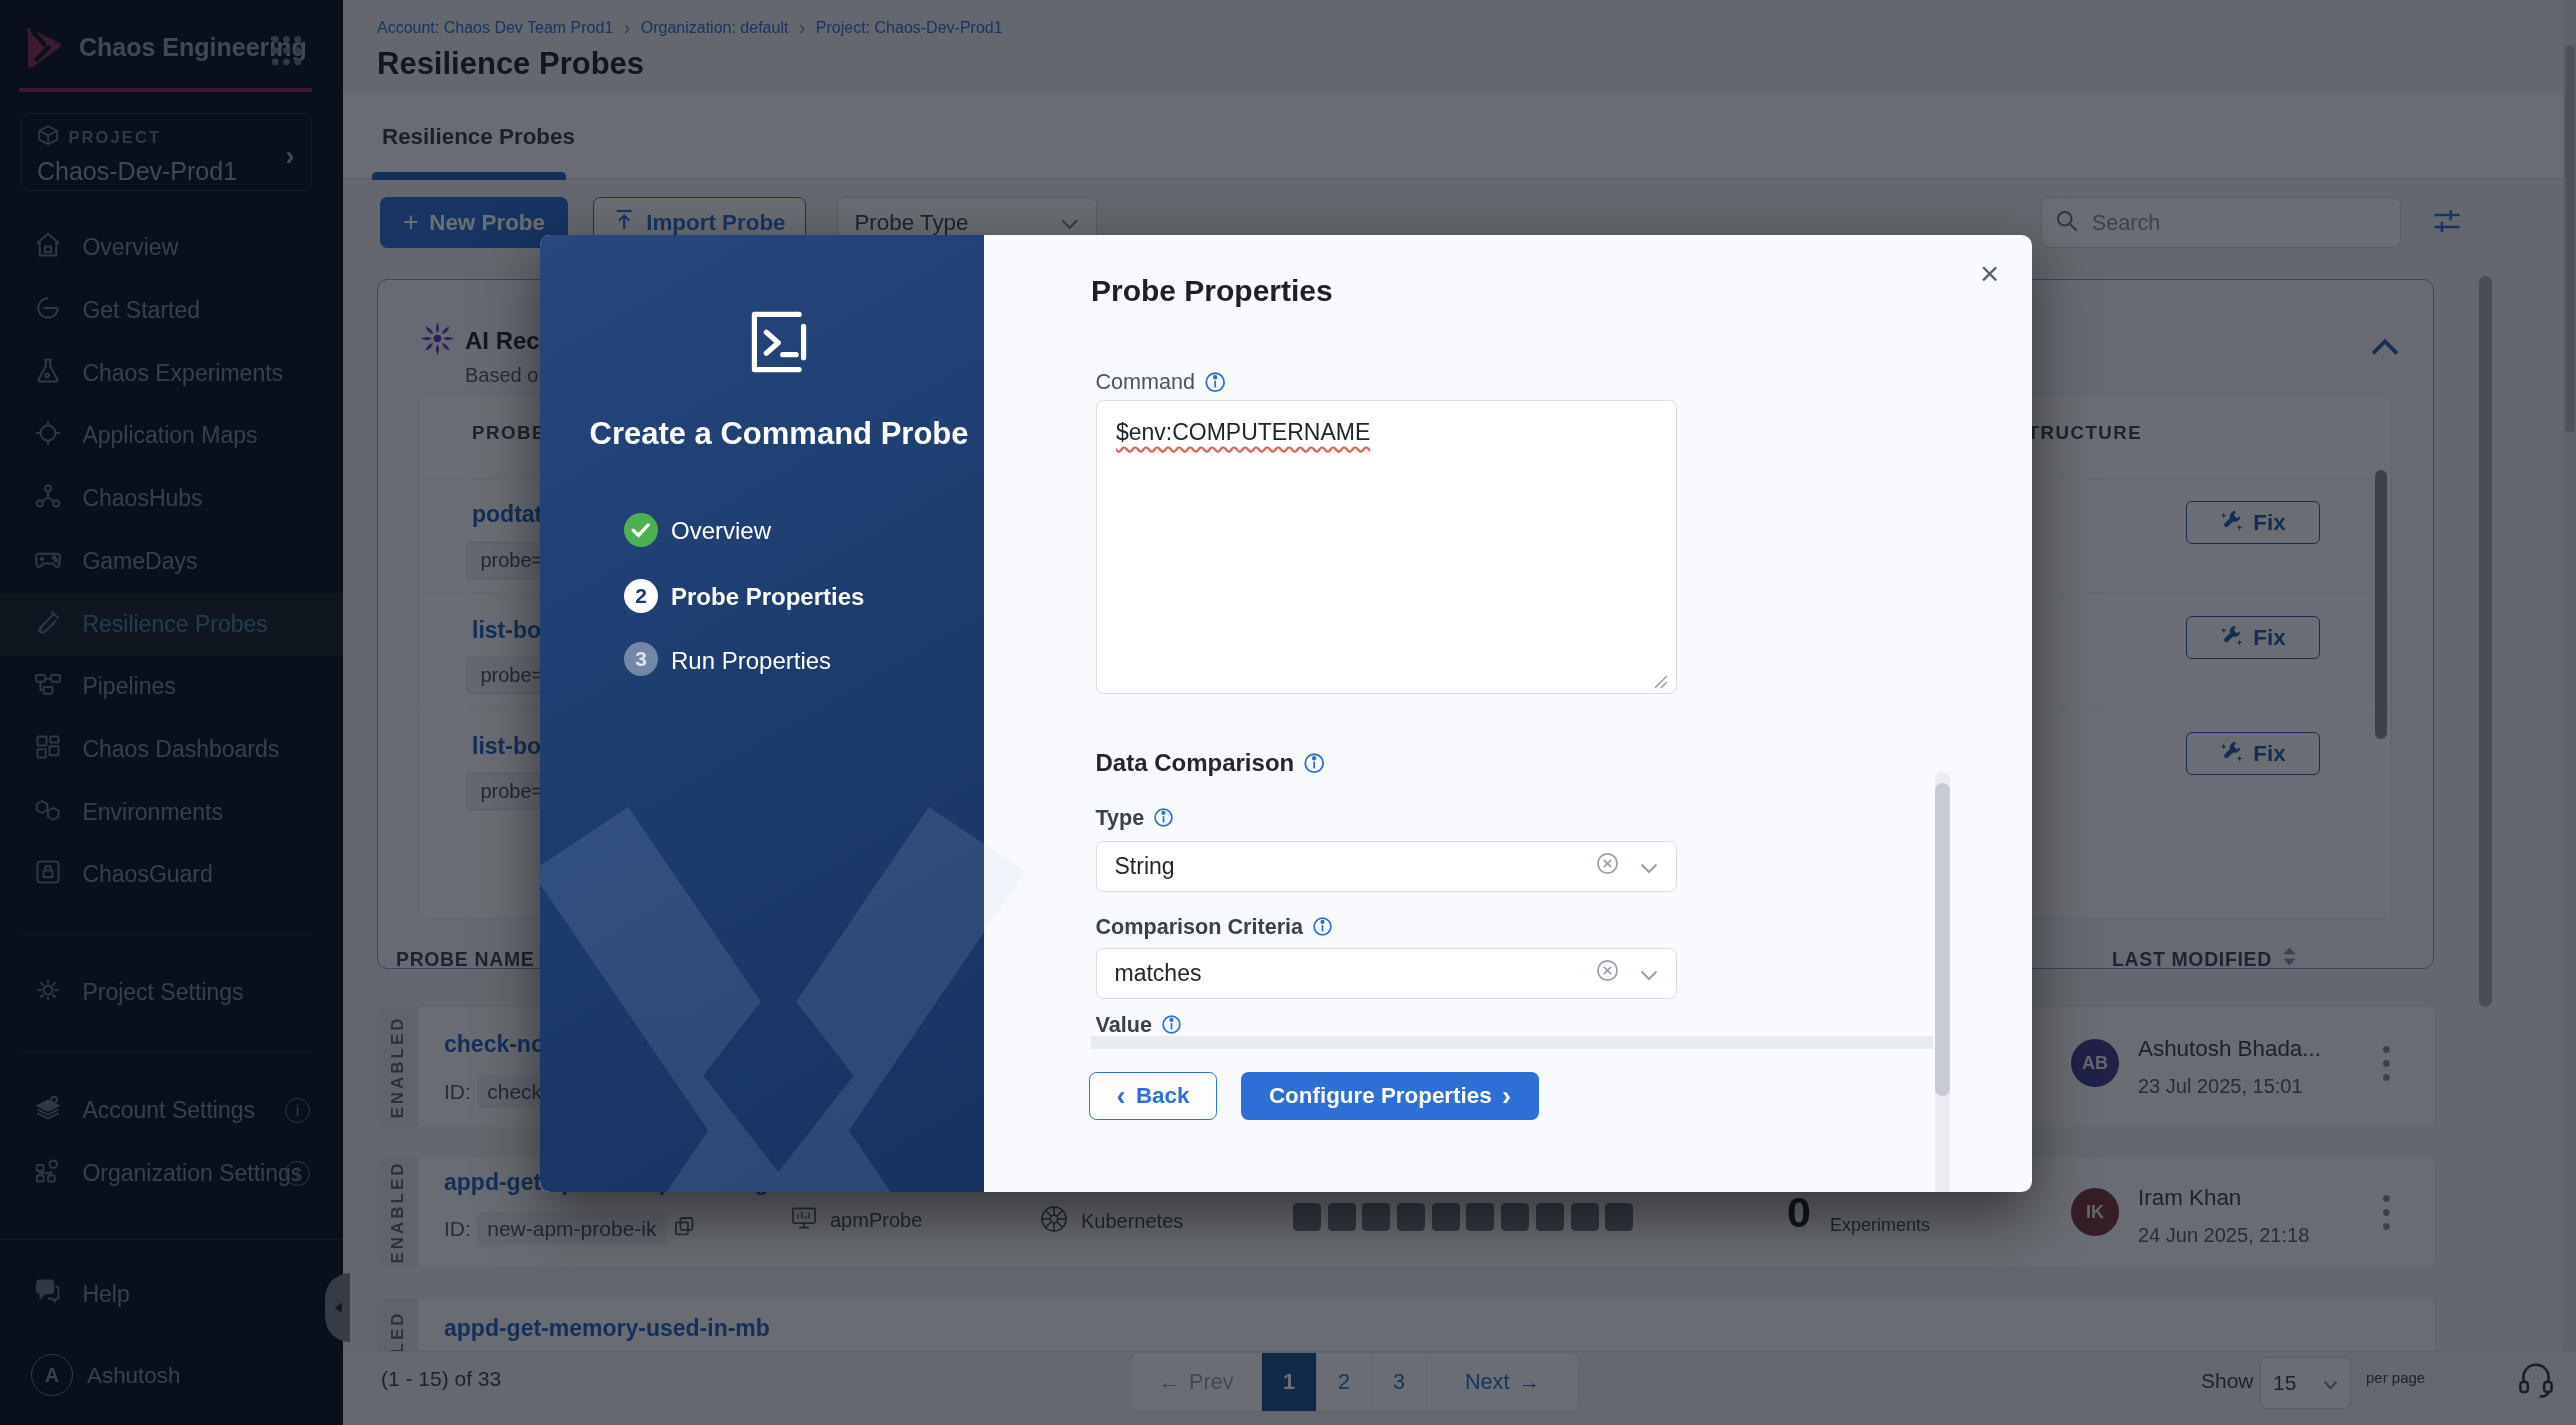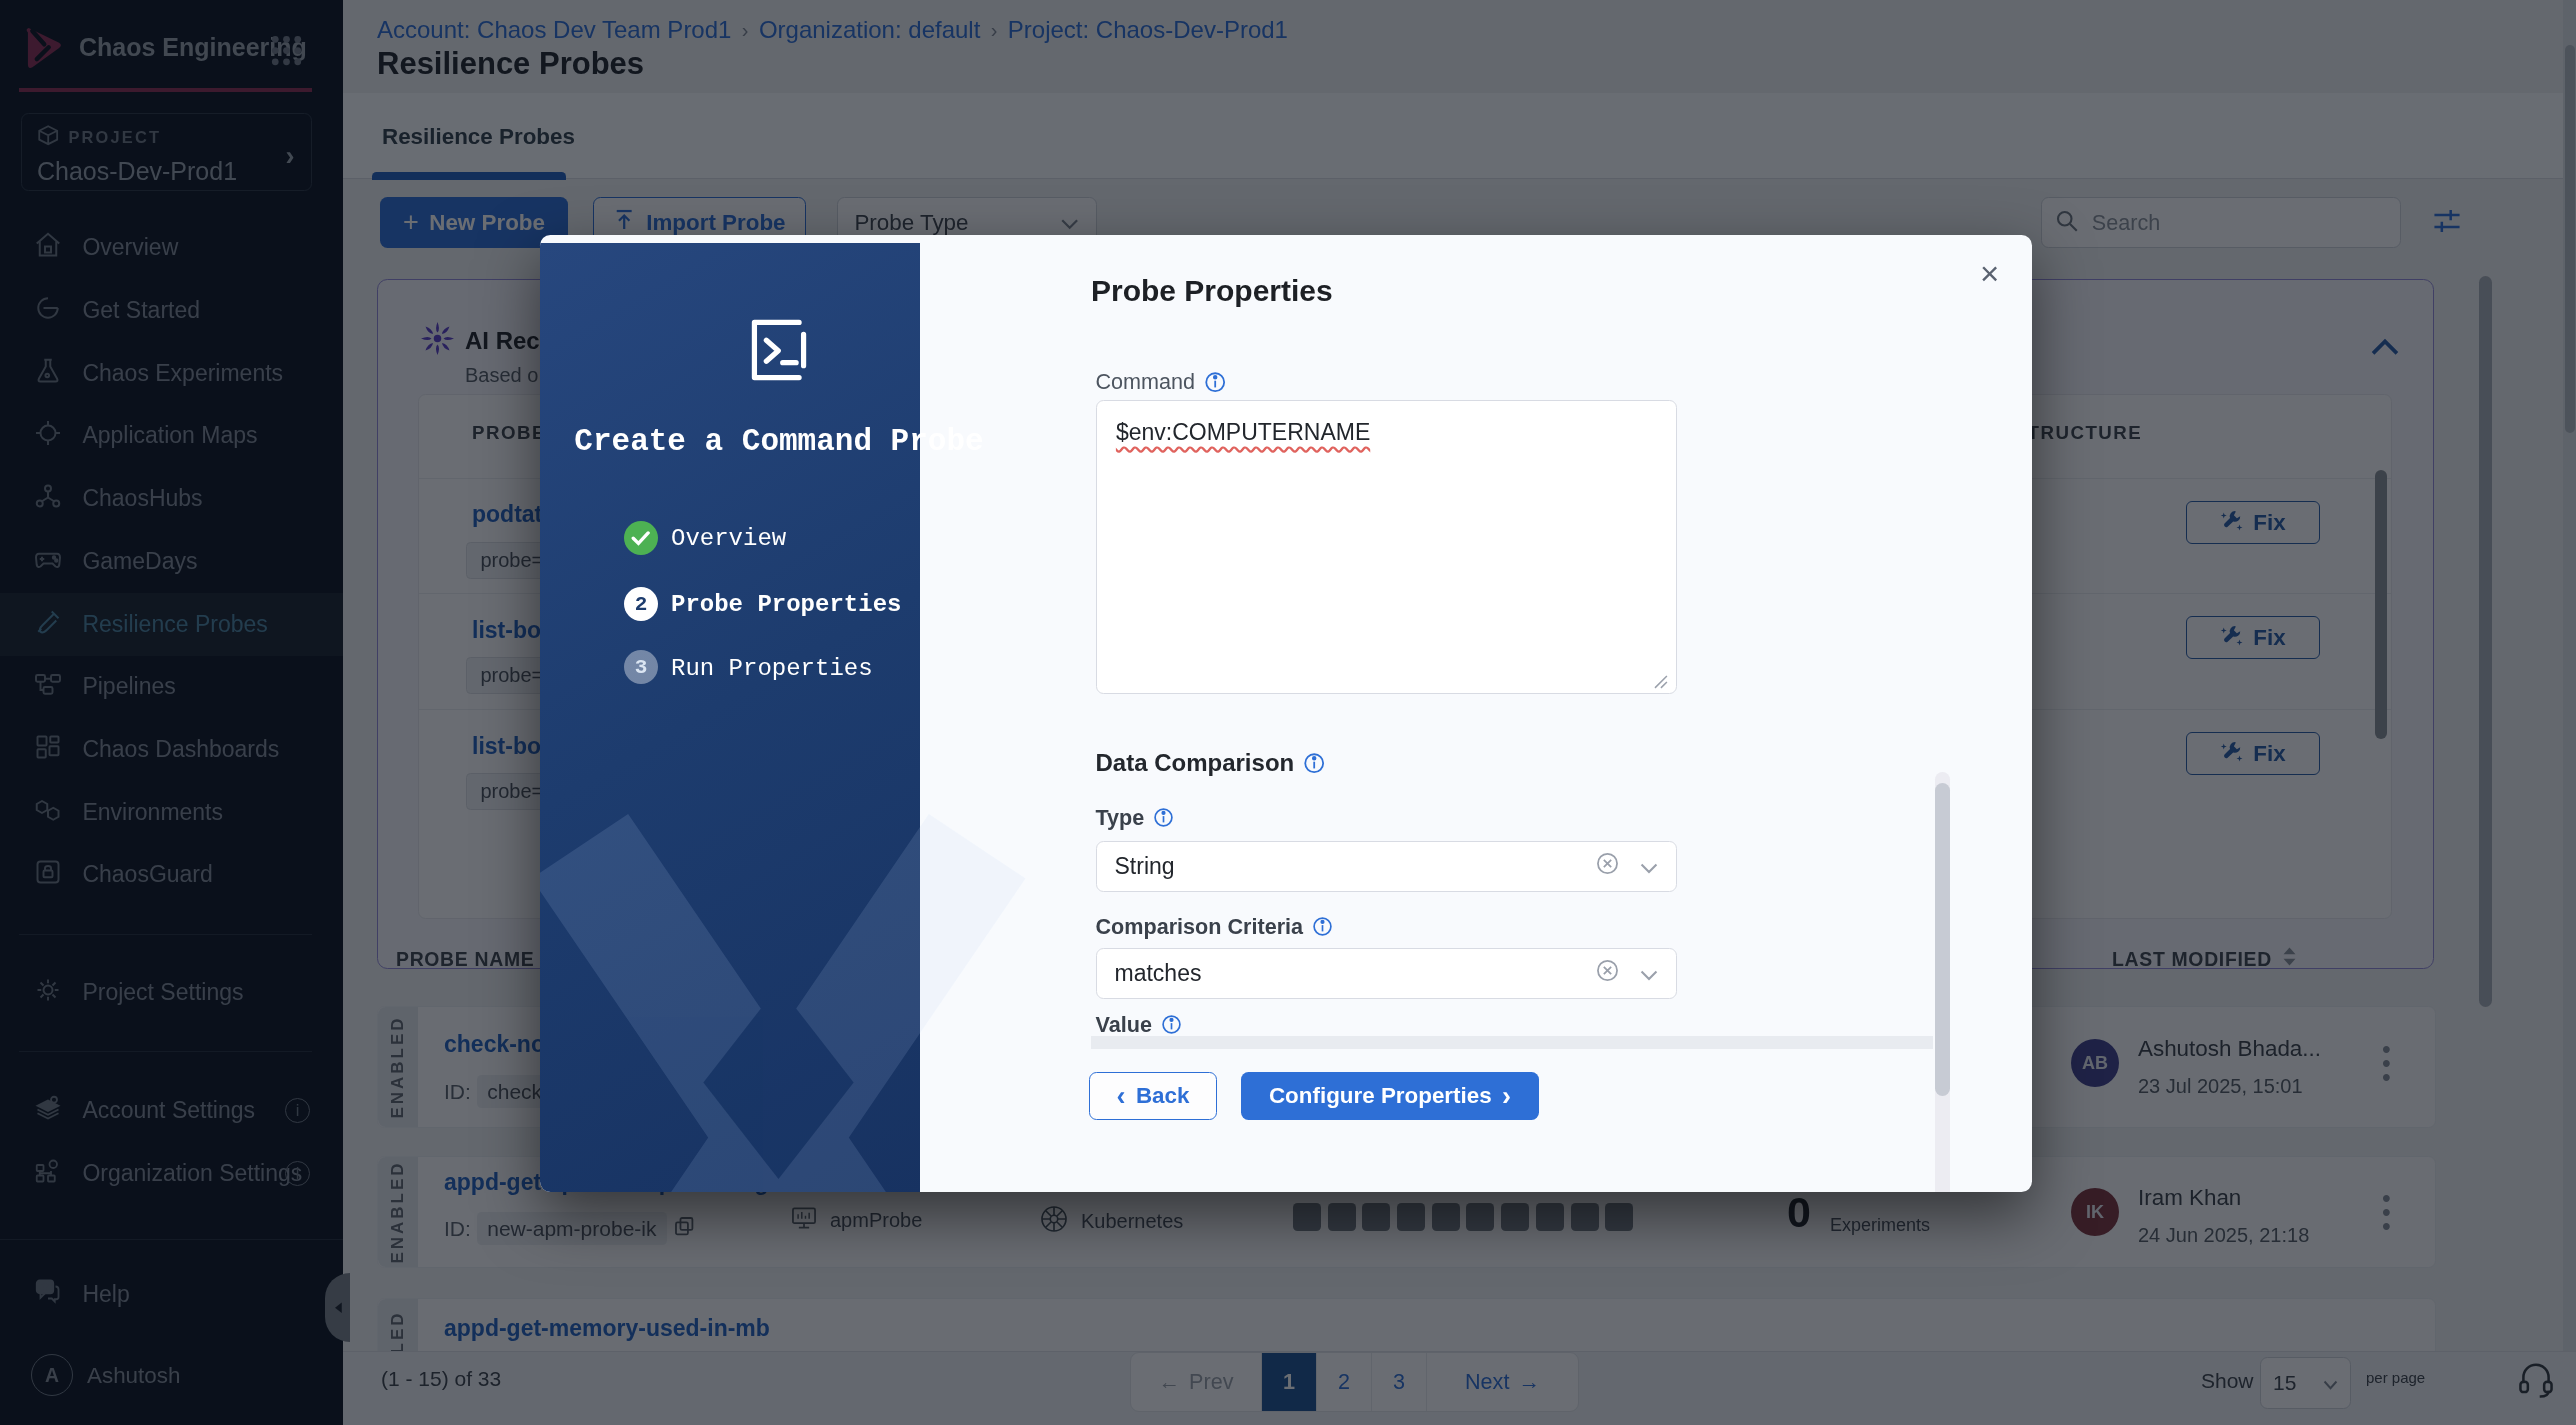--- a/index.html
+++ b/index.html
@@ -16,21 +16,21 @@
             padding-left:33px;color:#828b99;font-size:23px;cursor:pointer;}
   .nav-item svg{flex:0 0 auto;}
   .nav-item.active{background:rgba(255,255,255,.06);color:#4c86a4;}
   .side-divider{left:19.4px;width:293px;height:0.7px;background:#232d3c;}
   .proj-card{left:21px;top:113px;width:291px;height:78px;border:1.5px solid #2b3544;
              border-radius:7.5px;padding:10.4px 15px;}
   .info-dot{width:25px;height:25px;border:1.5px solid #6f7885;border-radius:50%;
             color:#6f7885;font-size:16.4px;display:flex;align-items:center;justify-content:center;}
 
   
-  .crumb{color:#2f6fd6;font-size:24px;text-decoration:none;}
+  .crumb{color:#2f6fd6;font-size:16px;text-decoration:none;}
   .crumb-sep{color:#7d8591;font-size:20px;margin:0 10.4px;}
   .page-title{font-size:31px;font-weight:bold;color:#22272f;}
   .tabstrip{left:343px;top:93px;width:2233px;height:86px;background:#fbfcfe;
             border-bottom:1.5px solid #d9dde3;}
   .tab-label{color:#33424e;font-size:22.4px;font-weight:bold;}
   .tab-underline{background:#2563c0;border-radius:4.5px 4.5px 0 0;}
   .btn-primary{background:#2e6fd6;color:#fff;border:none;border-radius:7.5px;
                font-size:22.4px;font-weight:bold;display:flex;align-items:center;
                justify-content:center;gap:10.4px;cursor:pointer;font-family:inherit;}
   .btn-outline{background:#fdfdfe;color:#2e6fd6;border:1.5px solid #2e6fd6;border-radius:7.5px;
@@ -76,22 +76,22 @@
   
   .pagebar{left:343px;top:1351px;width:2233px;height:75px;background:#eef0f4;border-top:1.5px solid #dcdfe5;z-index:2;}
   .pager{display:flex;background:#fdfdfe;border:0.7px solid #e0e3e9;border-radius:9px;overflow:hidden;height:60px;align-items:stretch;}
   .pager>div{display:flex;align-items:center;justify-content:center;font-size:21.6px;border-right:0.7px solid #e6e9ee;cursor:pointer;}
   .pager>div:last-child{border-right:none;}
 
   
   .overlay{left:0;top:0;width:2576px;height:1425px;background:rgba(9,13,21,0.60);z-index:50;}
   .modal{left:540px;top:235px;width:1492px;height:957px;border-radius:10.4px;z-index:60;
          box-shadow:0 22.4px 60px rgba(0,0,0,.5);overflow:hidden;background:#f8fafd;}
-  .modal-left{position:absolute;left:0;top:8px;width:380px;height:957px;
-              background:linear-gradient(150deg,#27477e 0%,#1d3c6e 48%,#173261 100%);font-family:Liberation Mono, monospace;}
+  .modal-left{position:absolute;left:0;top:0;width:444px;height:957px;
+              background:linear-gradient(150deg,#27477e 0%,#1d3c6e 48%,#173261 100%);}
   .step-circle{width:34px;height:34px;border-radius:50%;display:flex;align-items:center;justify-content:center;
                font-size:21px;font-weight:bold;}
   .step-label{color:#fff;font-size:24px;}
   .mlabel{color:#4d5560;font-size:21.6px;display:flex;align-items:center;gap:9px;}
   .mlabel b{color:#3a414b;}
   .msection{color:#23272d;font-size:24px;font-weight:bold;display:flex;align-items:center;gap:9px;}
   .mselect{background:#fff;border:1.5px solid #d8dbe3;border-radius:7.5px;display:flex;align-items:center;
            padding:0 18px;font-size:23px;color:#22262c;}
   .mselect .grow{flex:1;}
   .cmd-area{background:#fff;border:1.5px solid #d8dbe3;border-radius:7.5px;width:581px;height:294px;

